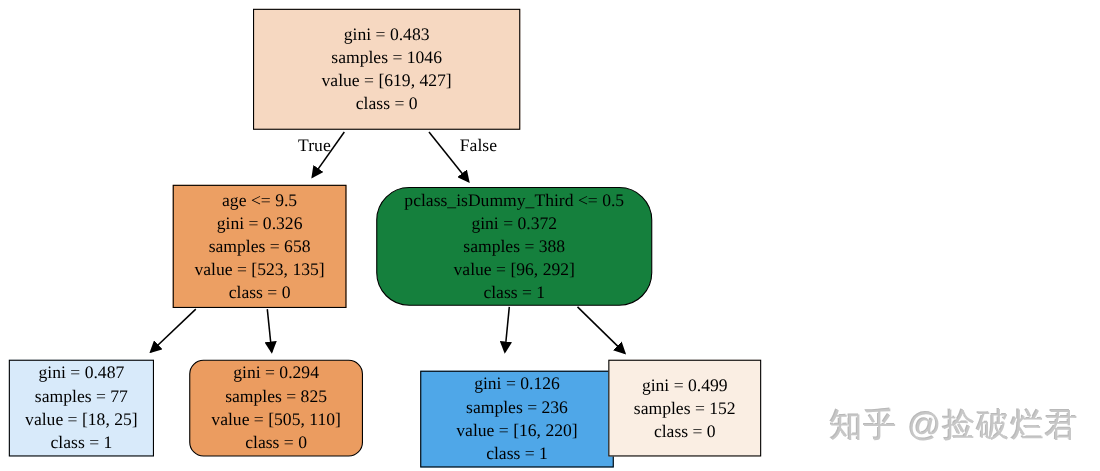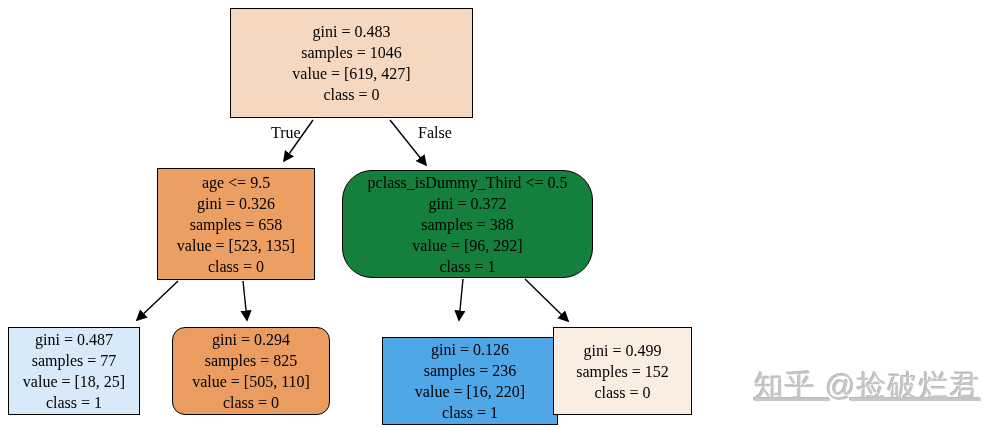--- a/index.html
+++ b/index.html
@@ -50,21 +50,20 @@
   .watermark {
     position: absolute;
     left: 754px;
     top: 366px;
     font-family: "Liberation Sans", "DejaVu Sans", sans-serif;
     font-size: 30px;
     letter-spacing: 1px;
     color: #c7c7c7;
     text-shadow: 1px 1px 0 #ffffff, -1px -1px 0 #b9b9b9;
     white-space: nowrap;
-    text-decoration: underline;
   }
   
   #node-root   { left: 230px; top: 8px;   width: 243px; height: 110px; }
   #node-age    { left: 157px; top: 168px; width: 158px; height: 112px; }
   #node-pclass { left: 342px; top: 170px; width: 251px; height: 108px; }
   #node-leaf1  { left: 8px;   top: 327px; width: 132px; height: 88px; }
   #node-leaf2  { left: 172px; top: 327px; width: 158px; height: 88px; border-radius: 13px; }
   #node-leaf3  { left: 382px; top: 327px; width: 176px; height: 88px; margin-top: 10px; }
   #node-leaf4  { left: 553px; top: 327px; width: 139px; height: 88px; }
   #label-true  { left: 251px; top: 124px; }

